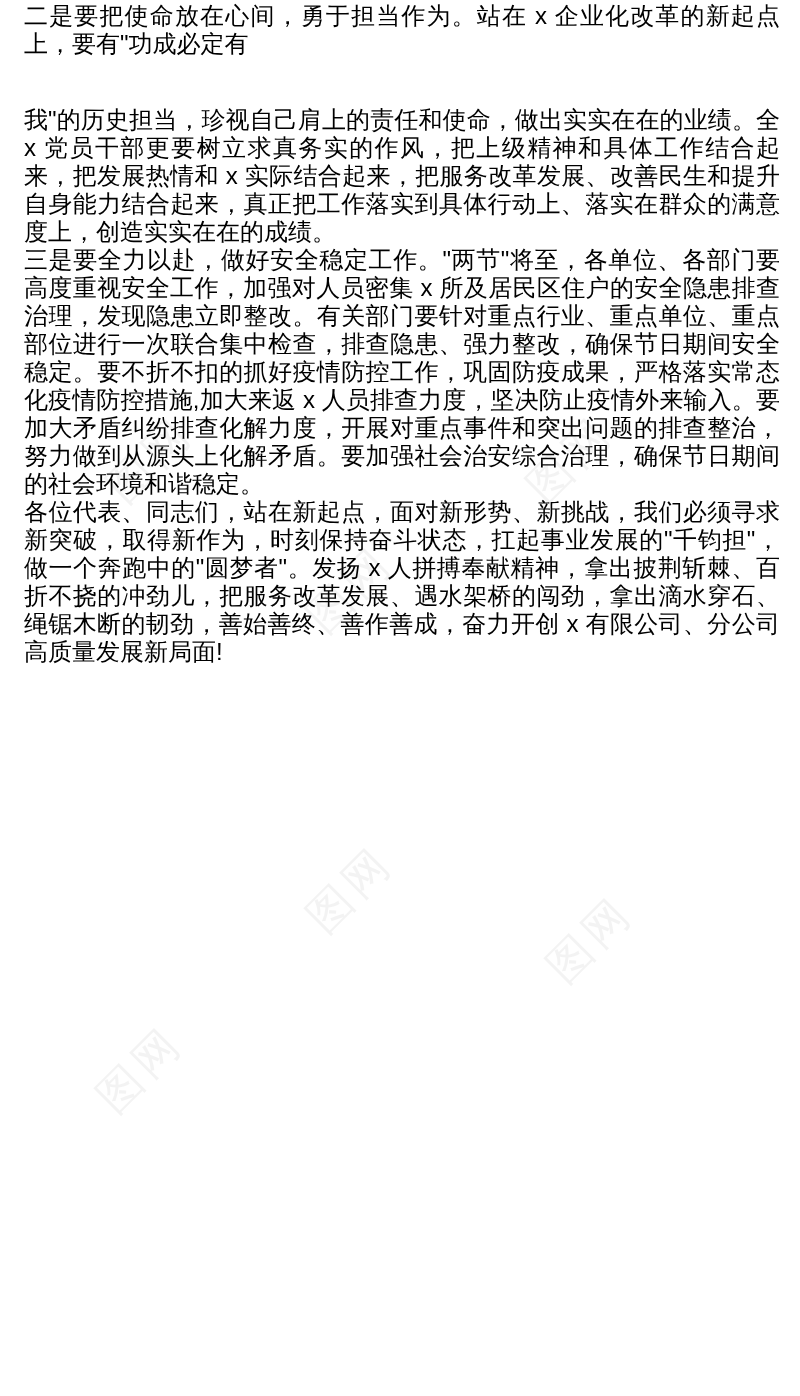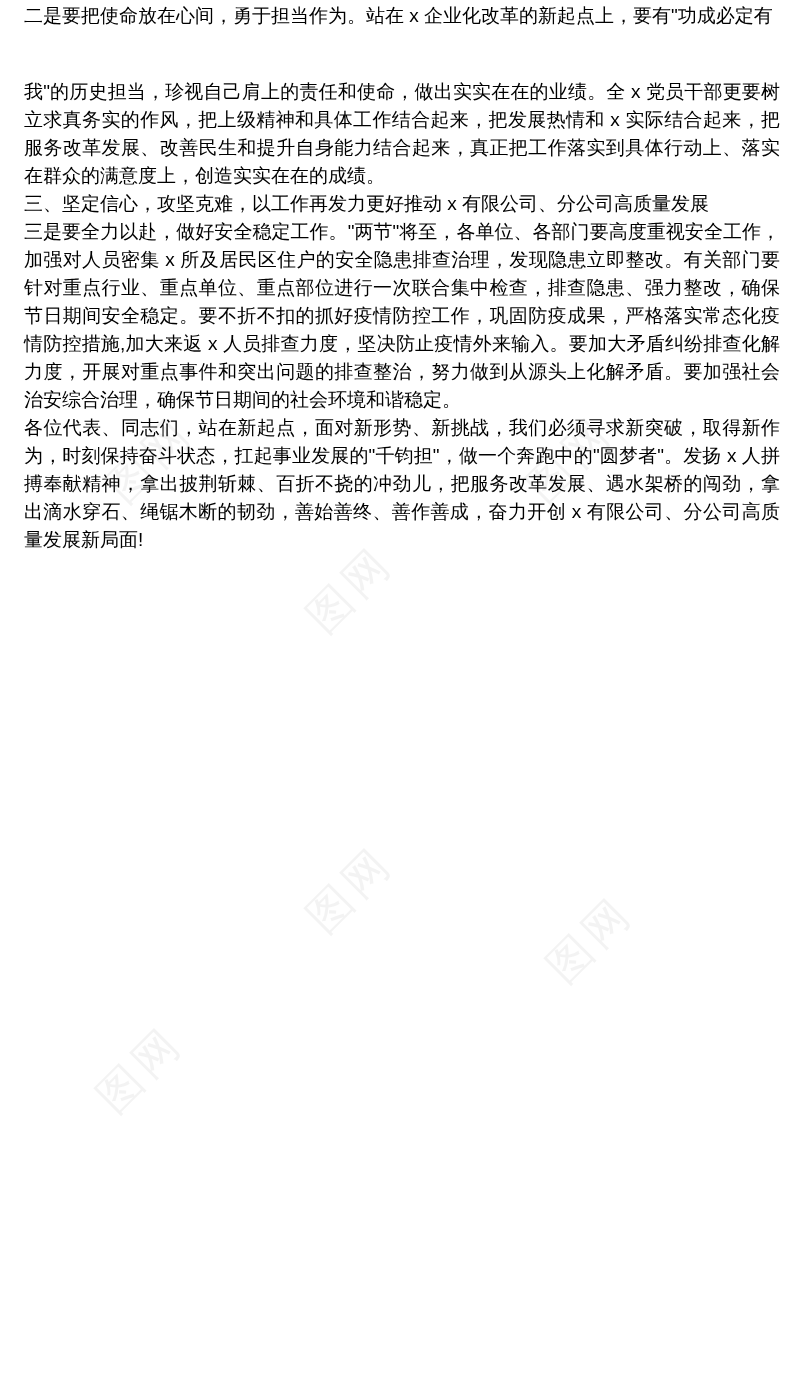--- a/index.html
+++ b/index.html
@@ -13,21 +13,21 @@
     overflow: hidden;
     position: relative;
     font-family: "Liberation Sans", sans-serif;
   }
   .doc {
     position: relative;
     box-sizing: border-box;
     width: 800px;
     padding: 2px 20px 0 24px;
     color: #000000;
-    font-size: 19px;
+    font-size: 24px;
     line-height: 28px;
     text-align: justify;
     text-justify: inter-ideograph;
     z-index: 2;
   }
   .para {
     margin: 0;
     padding: 0;
   }
   .page-break-gap {
@@ -60,16 +60,15 @@
 <div class="wm w2">图网</div>
 <div class="wm w3">图网</div>
 <div class="wm w4">图网</div>
 <div class="wm w5">图网</div>
 <div class="wm w6">图网</div>
 
 <div class="doc">
   <p class="para">二是要把使命放在心间，勇于担当作为。站在 x 企业化改革的新起点上，要有"功成必定有</p>
   <div class="page-break-gap"></div>
   <p class="para">我"的历史担当，珍视自己肩上的责任和使命，做出实实在在的业绩。全 x 党员干部更要树立求真务实的作风，把上级精神和具体工作结合起来，把发展热情和 x 实际结合起来，把服务改革发展、改善民生和提升自身能力结合起来，真正把工作落实到具体行动上、落实在群众的满意度上，创造实实在在的成绩。</p>
-  <p class="para">三、坚定信心，攻坚克难，以工作再发力更好推动 x 有限公司、分公司高质量发展</p>
   <p class="para">三是要全力以赴，做好安全稳定工作。"两节"将至，各单位、各部门要高度重视安全工作，加强对人员密集 x 所及居民区住户的安全隐患排查治理，发现隐患立即整改。有关部门要针对重点行业、重点单位、重点部位进行一次联合集中检查，排查隐患、强力整改，确保节日期间安全稳定。要不折不扣的抓好疫情防控工作，巩固防疫成果，严格落实常态化疫情防控措施,加大来返 x 人员排查力度，坚决防止疫情外来输入。要加大矛盾纠纷排查化解力度，开展对重点事件和突出问题的排查整治，努力做到从源头上化解矛盾。要加强社会治安综合治理，确保节日期间的社会环境和谐稳定。</p>
   <p class="para">各位代表、同志们，站在新起点，面对新形势、新挑战，我们必须寻求新突破，取得新作为，时刻保持奋斗状态，扛起事业发展的"千钧担"，做一个奔跑中的"圆梦者"。发扬 x 人拼搏奉献精神，拿出披荆斩棘、百折不挠的冲劲儿，把服务改革发展、遇水架桥的闯劲，拿出滴水穿石、绳锯木断的韧劲，善始善终、善作善成，奋力开创 x 有限公司、分公司高质量发展新局面!</p>
 </div>
 
 </body></html>

